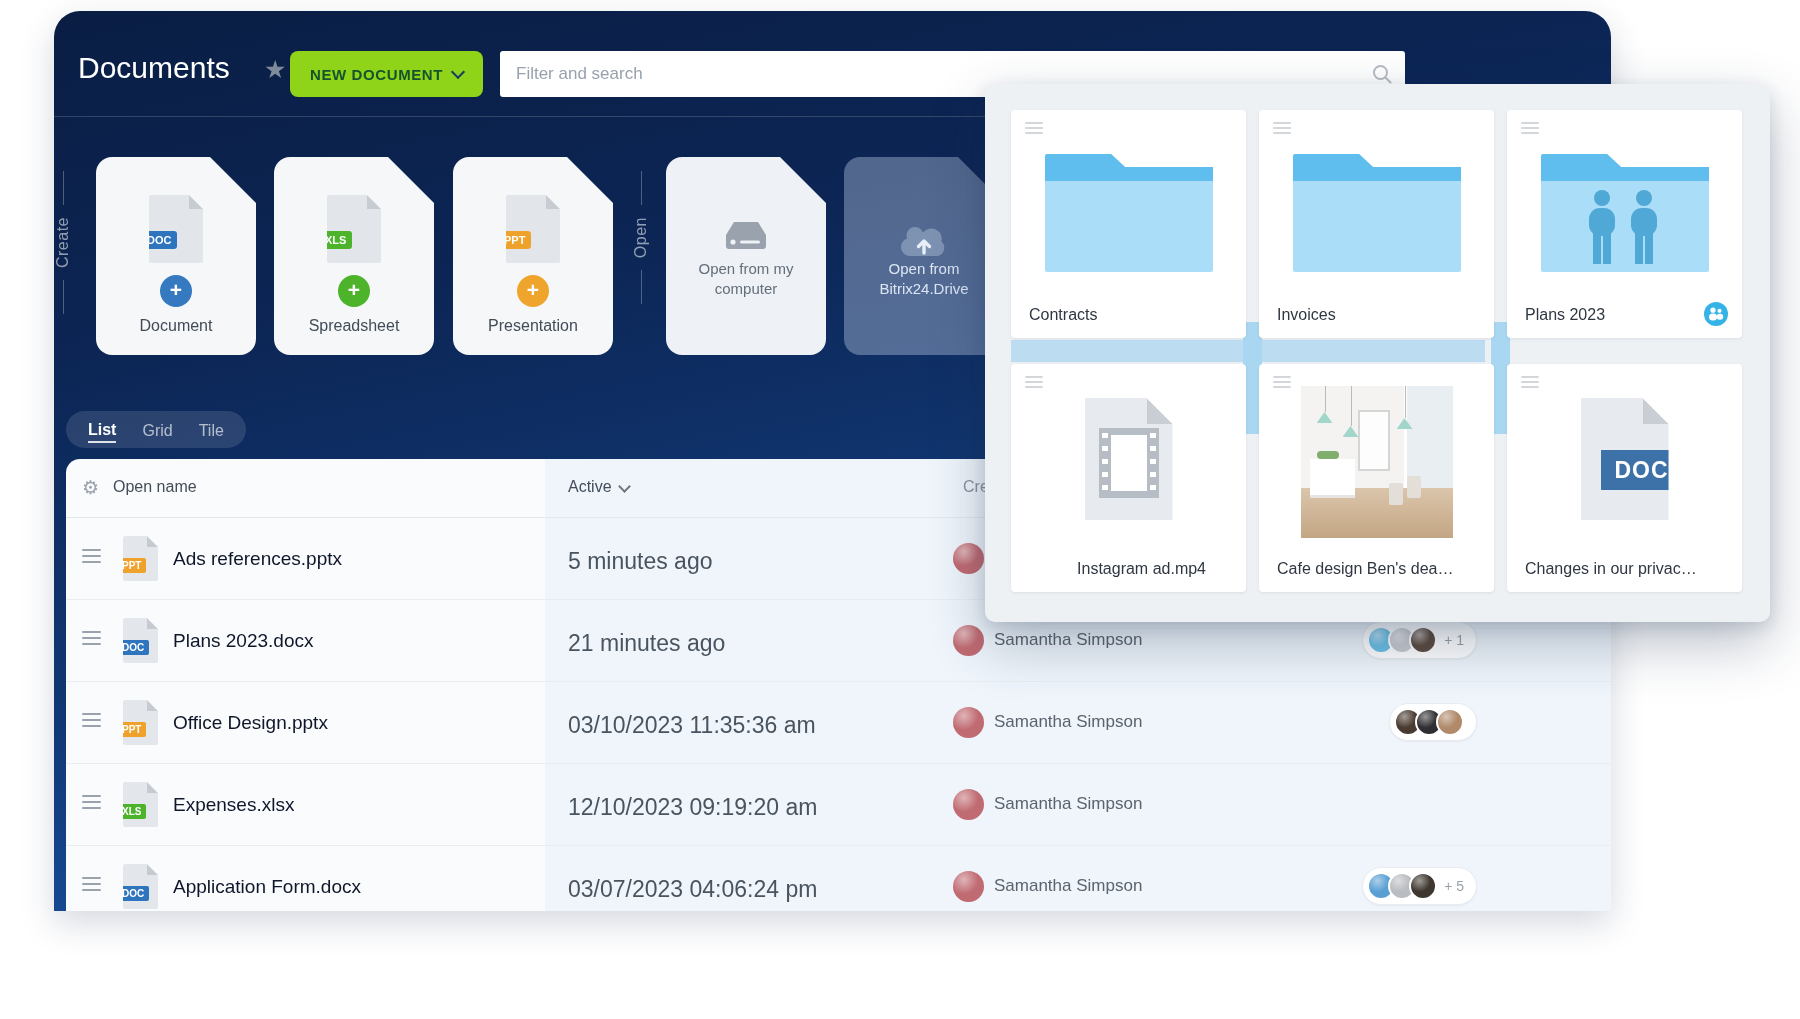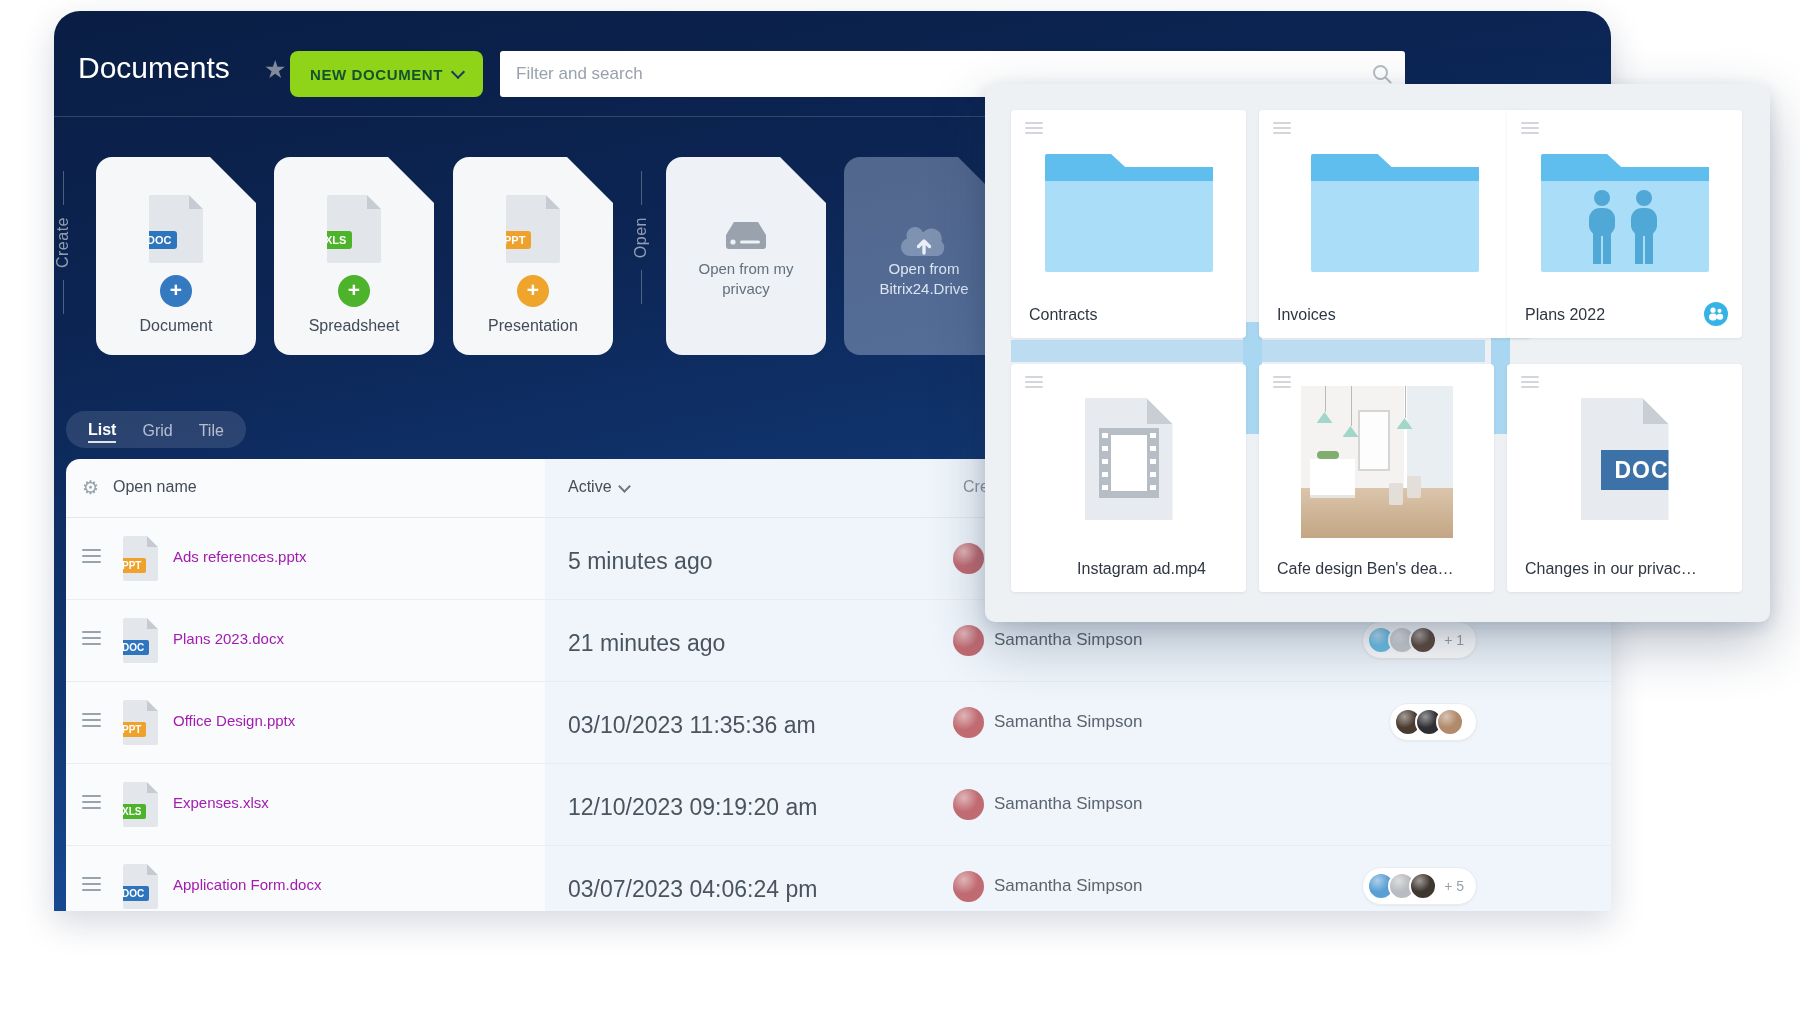--- a/index.html
+++ b/index.html
@@ -78,21 +78,21 @@
   .th-active{position:absolute;left:502px;top:19px;font-size:16px;color:#434c57;display:flex;align-items:center;gap:8px;cursor:pointer;}
   .th-active .chev{border-color:#6b7683;width:7px;height:7px;margin-top:-2px;}
   .th-created{position:absolute;left:897px;top:19px;font-size:16px;color:#8a939d;}
   .trow{position:relative;height:81px;border-bottom:1px solid #e9edf2;}
   .rowdrag{position:absolute;left:16px;top:31px;display:flex;flex-direction:column;gap:4px;cursor:grab;}
   .rowdrag i{display:block;width:19px;height:2px;background:#9aa3ad;border-radius:1px;}
   .paper-sm{position:absolute;left:57px;top:18px;width:35px;height:45px;background:#e3e6ea;border-radius:2px;
     clip-path:polygon(0 0,calc(100% - 11px) 0,100% 11px,100% 100%,0 100%);}
   .paper-sm .fold{position:absolute;top:0;right:0;width:11px;height:11px;background:#c6cbd2;clip-path:polygon(0 0,100% 100%,0 100%);}
   .paper-sm .fbadge{position:absolute;left:-6px;bottom:8px;padding:2px 5px;border-radius:2px;color:#fff;font-size:10px;font-weight:700;}
-  .fname{position:absolute;left:107px;top:30px;font-size:15px;color:#a21caf;cursor:pointer;}
+  .fname{position:absolute;left:107px;top:30px;font-size:19px;color:#0f172a;cursor:pointer;}
   .ftime{position:absolute;left:502px;top:30px;font-size:23px;color:#4a545f;}
   .cavatar{position:absolute;left:887px;top:25px;width:31px;height:31px;border-radius:50%;
     background-image:radial-gradient(circle at 35% 28%,rgba(255,255,255,.5),rgba(255,255,255,0) 48%);}
   .cname{position:absolute;left:928px;top:30px;font-size:17px;color:#5b646e;cursor:pointer;}
   .stack{position:absolute;right:134px;top:21px;height:38px;box-sizing:border-box;display:flex;align-items:center;
     background:#fff;border:1px solid #e8ecf0;border-radius:19px;padding:0 12px 0 4px;box-shadow:0 1px 2px rgba(0,0,0,.05);}
   .sav{width:28px;height:28px;border-radius:50%;border:2px solid #fff;box-sizing:border-box;
     background-image:radial-gradient(circle at 35% 28%,rgba(255,255,255,.5),rgba(255,255,255,0) 48%);}
   .sav + .sav{margin-left:-7px;}
   .extra{margin-left:7px;font-size:14px;color:#98a0aa;white-space:pre;}
@@ -203,21 +203,21 @@
     <span class="vtext">Open</span>
     <span class="vline"></span>
   </div>
 
   <div class="pgcard opencard" style="left:612px;top:146px;">
     <svg class="open-ic" width="60" height="40" viewBox="0 0 60 40">
       <path d="M10 20 L18 7 H42 L50 20 V31 a3 3 0 0 1 -3 3 H13 a3 3 0 0 1 -3 -3 Z" fill="#9aa3ad"></path>
       <circle cx="17" cy="27" r="2.6" fill="#eef1f5"></circle>
       <rect x="24" y="25.4" width="20" height="3.2" rx="1.6" fill="#eef1f5"></rect>
     </svg>
-    <span class="open-label">Open from my privacy</span>
+    <span class="open-label">Open from my computer</span>
   </div>
   <div class="pgcard opencard ghost" style="left:790px;top:146px;">
     <svg class="open-ic" width="62" height="46" viewBox="0 0 62 46">
       <path d="M48.5 26.5 A10.5 10.5 0 0 0 30 17.5 A8.5 8.5 0 0 0 14 23.5 A9 9 0 0 0 16.5 41 H45 A8.5 8.5 0 0 0 48.5 26.5 Z" fill="rgba(140,160,190,.75)"></path>
       <path d="M31 38 V27 M25.5 31.5 l5.5-5.5 5.5 5.5" stroke="rgba(238,244,250,.95)" stroke-width="3.4" fill="none" stroke-linecap="round" stroke-linejoin="round"></path>
     </svg>
     <span class="open-label">Open from Bitrix24.Drive</span>
   </div>
 
   <div class="viewtabs">
@@ -373,21 +373,21 @@
         <i></i>
         <i></i>
       </span>
     <span class="folder">
         <span class="tab"></span>
         <span class="strip"></span>
         <span class="fbody"></span>
       </span>
     <span class="oc-label">Contracts</span>
   </div>
-  <div class="ocard" style="left:274px;top:26px;padding-left:37px;">
+  <div class="ocard" style="left:274px;top:26px;">
     <span class="oc-burger">
         <i></i>
         <i></i>
         <i></i>
       </span>
     <span class="folder">
         <span class="tab"></span>
         <span class="strip"></span>
         <span class="fbody"></span>
       </span>
@@ -409,21 +409,21 @@
           <rect x="8" y="18" width="26" height="28" rx="11"></rect>
           <rect x="12" y="40" width="8" height="34"></rect>
           <rect x="22" y="40" width="8" height="34"></rect>
           <circle cx="63" cy="8" r="8"></circle>
           <rect x="50" y="18" width="26" height="28" rx="11"></rect>
           <rect x="54" y="40" width="8" height="34"></rect>
           <rect x="64" y="40" width="8" height="34"></rect>
         </g>
       </svg>
     </span>
-    <span class="oc-label">Plans 2022</span>
+    <span class="oc-label">Plans 2023</span>
     <span class="share-badge">
       <svg width="16" height="14" viewBox="0 0 16 14" fill="#fff">
         <circle cx="5" cy="3.2" r="2.6"></circle>
           <rect x="1" y="6.4" width="8" height="7" rx="3.5"></rect>
         <circle cx="11.5" cy="3.8" r="2.1"></circle>
           <rect x="8.6" y="6.8" width="6.6" height="6" rx="3"></rect>
       </svg>
     </span>
   </div>
 

